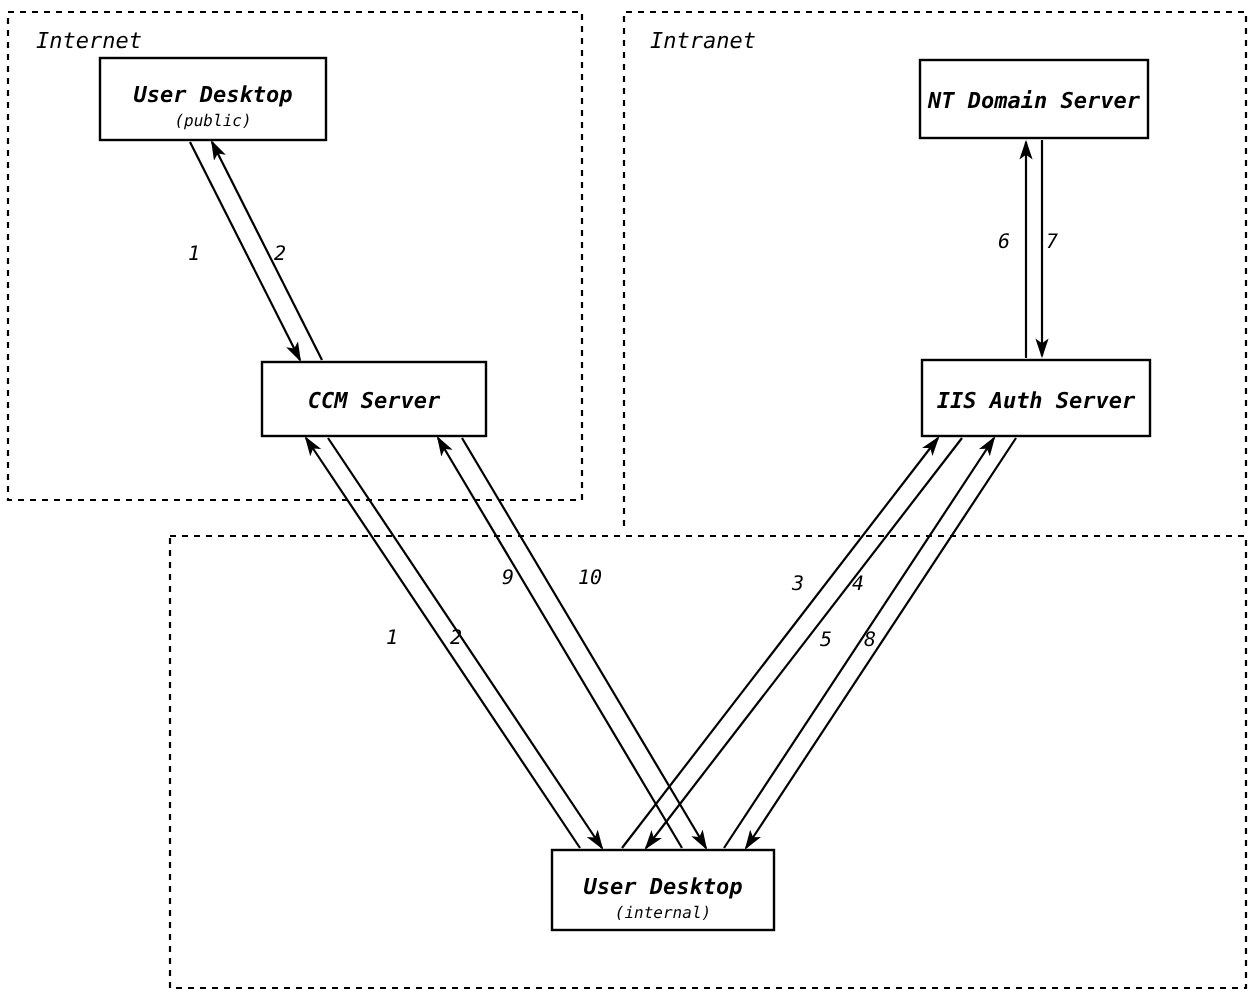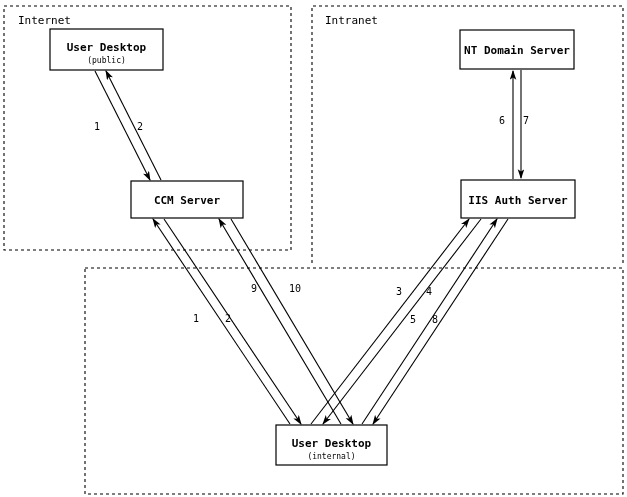--- a/index.html
+++ b/index.html
@@ -7,20 +7,21 @@
     padding: 0;
     background: #ffffff;
   }
   #canvas {
     position: relative;
     width: 627px;
     height: 497px;
     background: #ffffff;
     font-family: "DejaVu Sans Mono", "Liberation Mono", monospace;
     overflow: hidden;
+    font-style: italic;
   }
   svg#diagram {
     position: absolute;
     left: 0;
     top: 0;
     width: 627px;
     height: 497px;
   }
   .zone-label {
     font-family: "DejaVu Sans Mono", "Liberation Mono", monospace;

